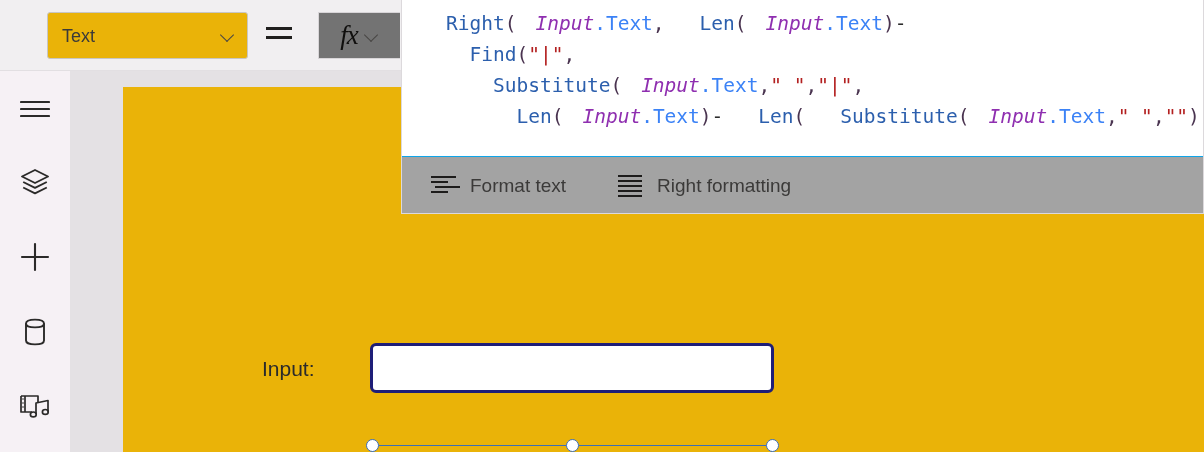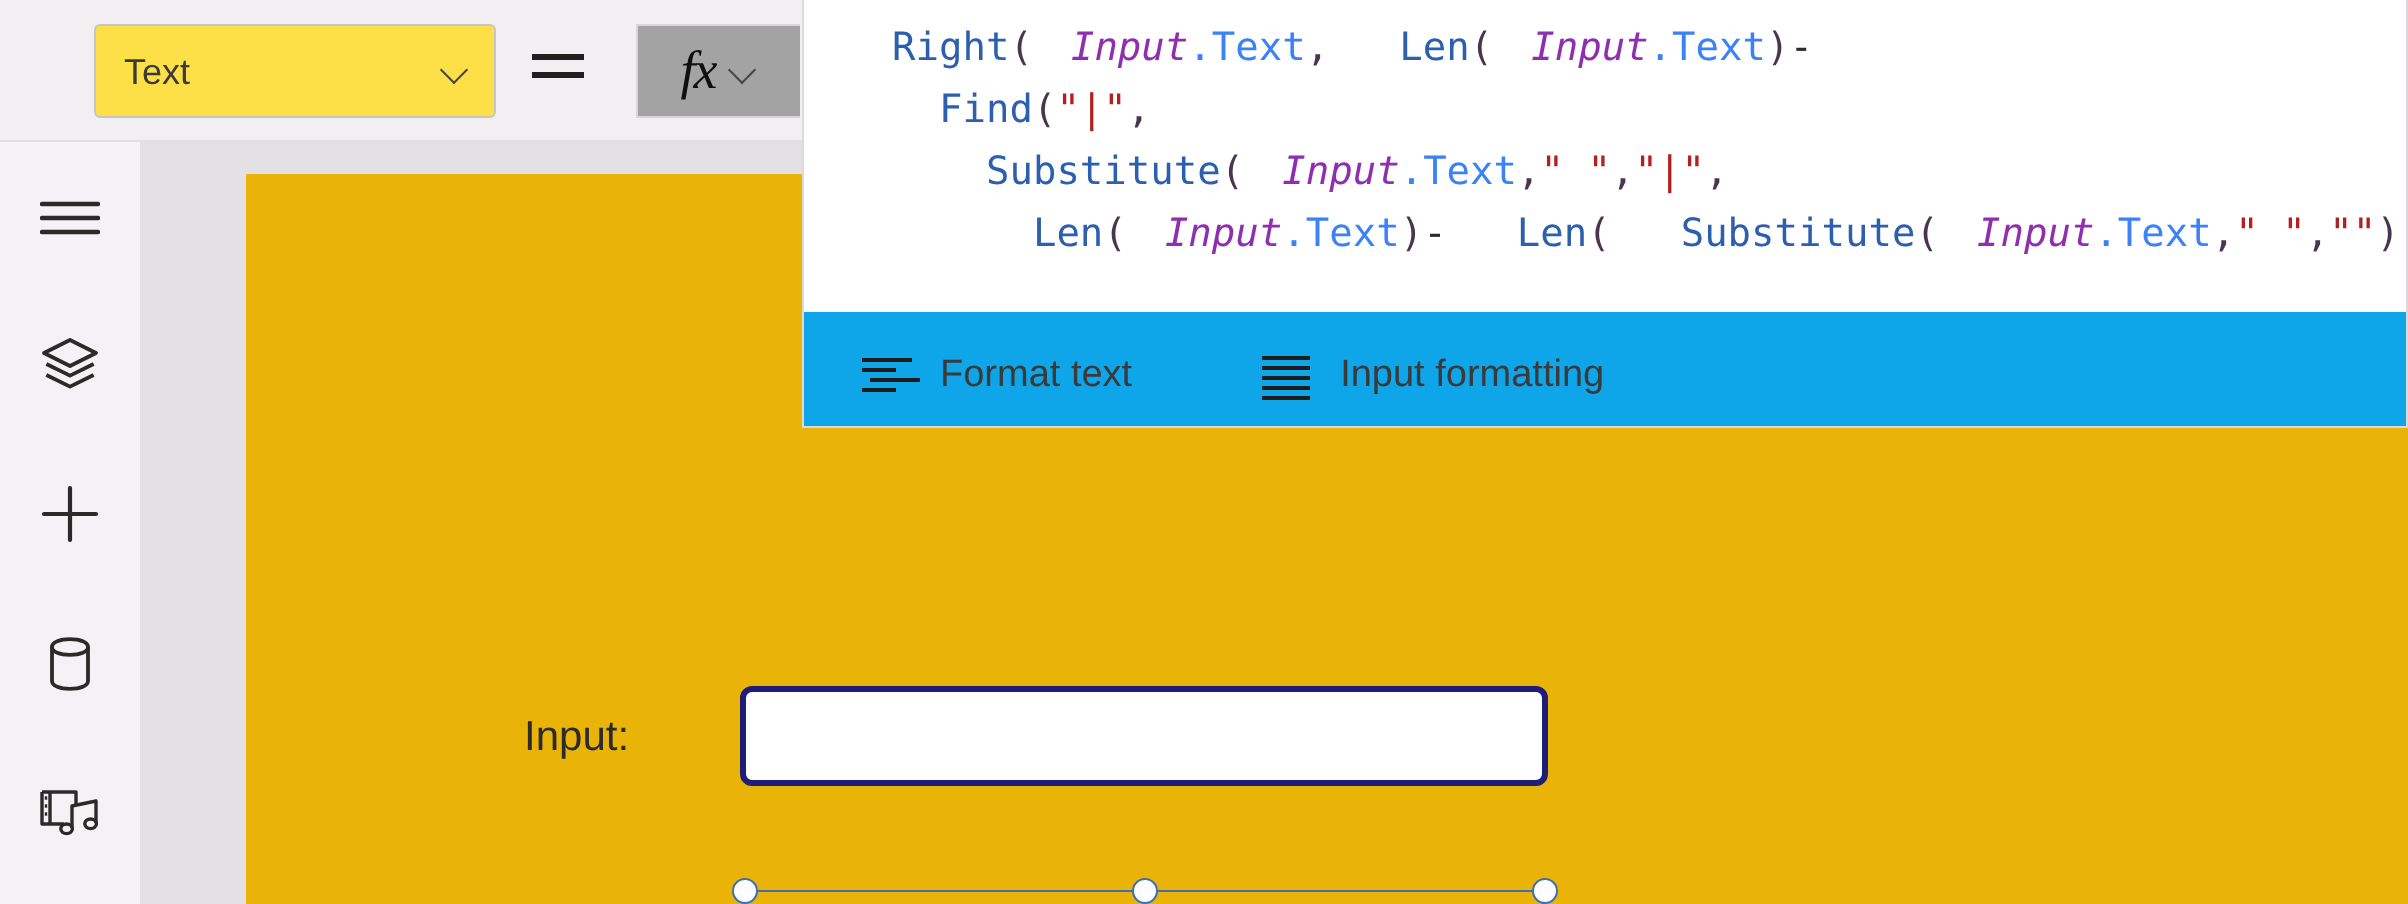--- a/index.html
+++ b/index.html
@@ -28,21 +28,21 @@
     width: 1204px;
     height: 71px;
     background: #f1eff1;
     box-sizing: border-box;
     border-bottom: 1px solid #e2dfe2;
   }
   .prop-select {
     position: absolute;
     left: 47px; top: 12px;
     width: 201px; height: 47px;
-    background: #fde047;
+    background: #eab308;
     border: 1px solid #c8c6c4;
     border-radius: 3px;
     box-sizing: border-box;
     display: flex;
     align-items: center;
     padding: 0 12px 0 14px;
     cursor: pointer;
   }
   .prop-select .label {
     font-size: 18px;
@@ -78,21 +78,21 @@
     height: 3px;
     background: #201f1e;
   }
   .equals::before { top: 4px; }
   .equals::after  { top: 13px; }
 
   .fx-btn {
     position: absolute;
     left: 318px; top: 12px;
     width: 82px; height: 47px;
-    background: #a3a3a3;
+    background: #737373;
     border: 1px solid #d8d5d8;
     border-right: none;
     box-sizing: border-box;
     display: flex;
     align-items: center;
     justify-content: center;
     gap: 6px;
     cursor: pointer;
   }
   .fx-glyph {
@@ -136,27 +136,27 @@
   .tok-prop   { color: #3b82f6; }
   .tok-punct  { color: #4a3450; }
   .tok-str    { color: #b32020; }
   .tok-op     { color: #2b2b2b; }
 
   .formula-toolbar {
     position: absolute;
     left: 0; bottom: 0;
     right: 0;
     height: 57px;
-    background: #0ea5e9;
-    border-top: 6px solid #0ea5e9;
+    background: #a3a3a3;
+    border-top: 1px solid #0ea5e9;
     display: flex;
     align-items: center;
     padding-left: 25px;
     box-sizing: border-box;
-    gap: 57px;
+    gap: 44px;
   }
   .fmt-btn {
     display: flex;
     align-items: center;
     gap: 13px;
     cursor: pointer;
     height: 40px;
     padding: 0 4px;
   }
   .fmt-btn .txt {
@@ -395,18 +395,18 @@
       </div>
 
       <div class="fmt-btn">
         <span class="ic-remove">
           <i></i>
             <i></i>
             <i></i>
             <i></i>
             <i></i>
         </span>
-        <span class="txt">Input formatting</span>
+        <span class="txt">Right formatting</span>
       </div>
     </div>
   </div>
 
 </div>
 
 </body></html>

